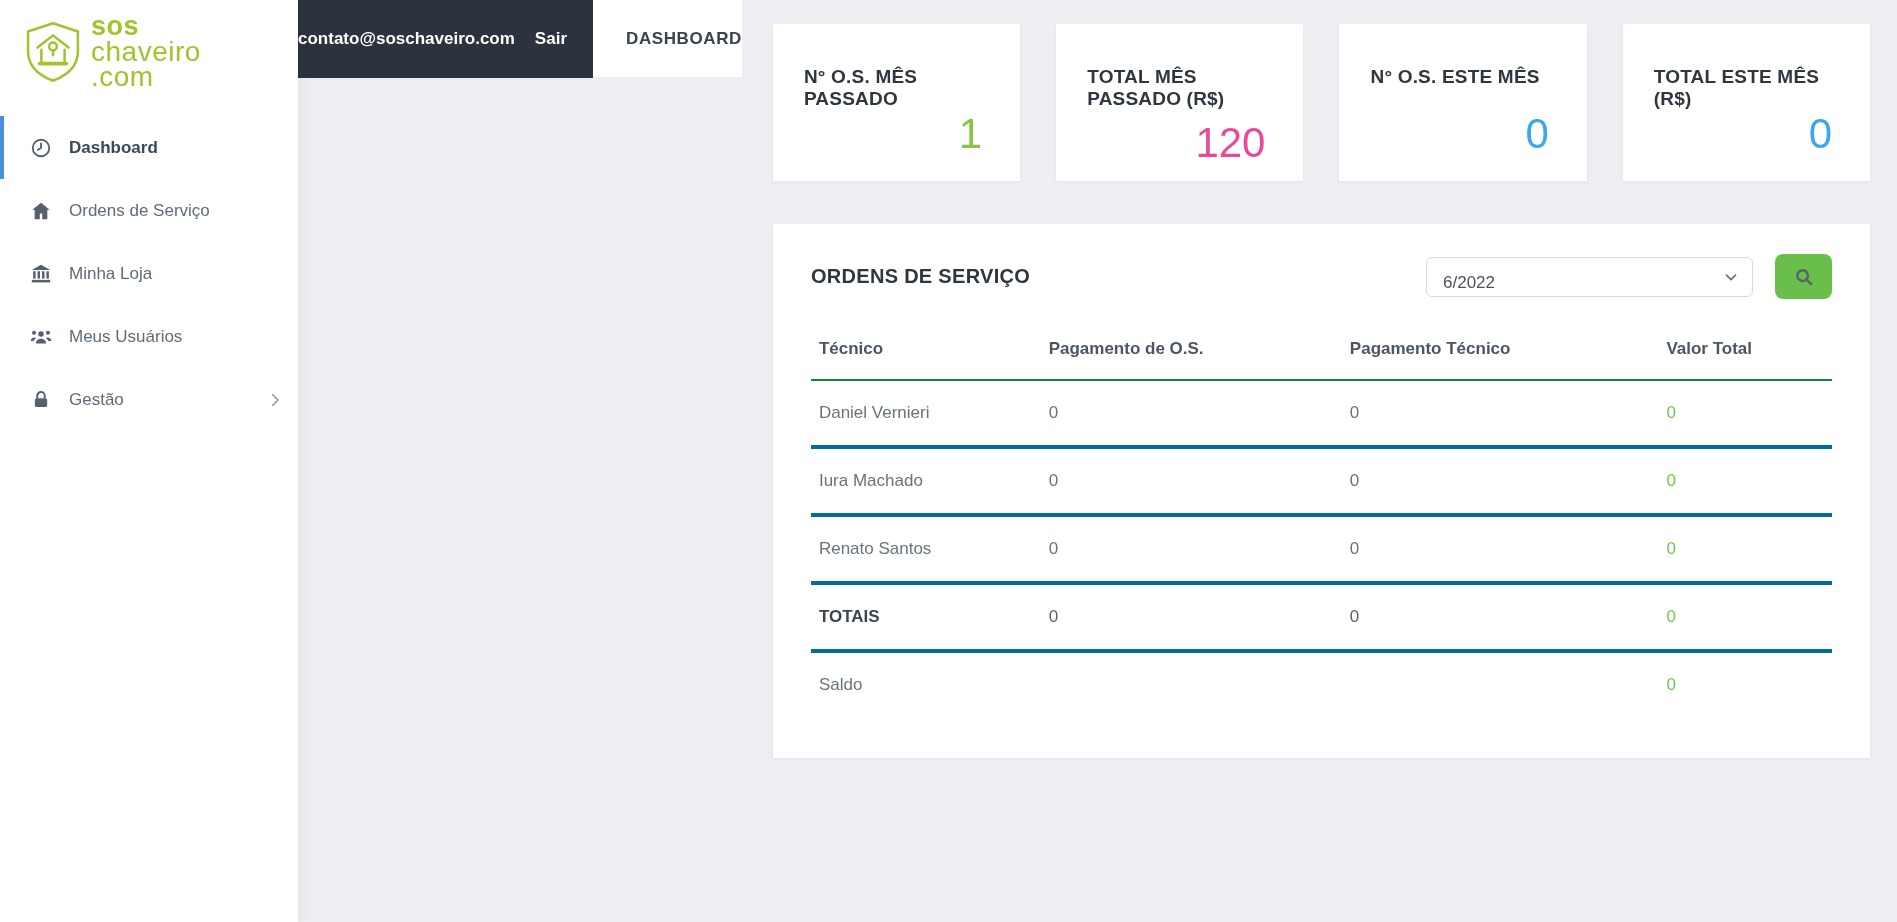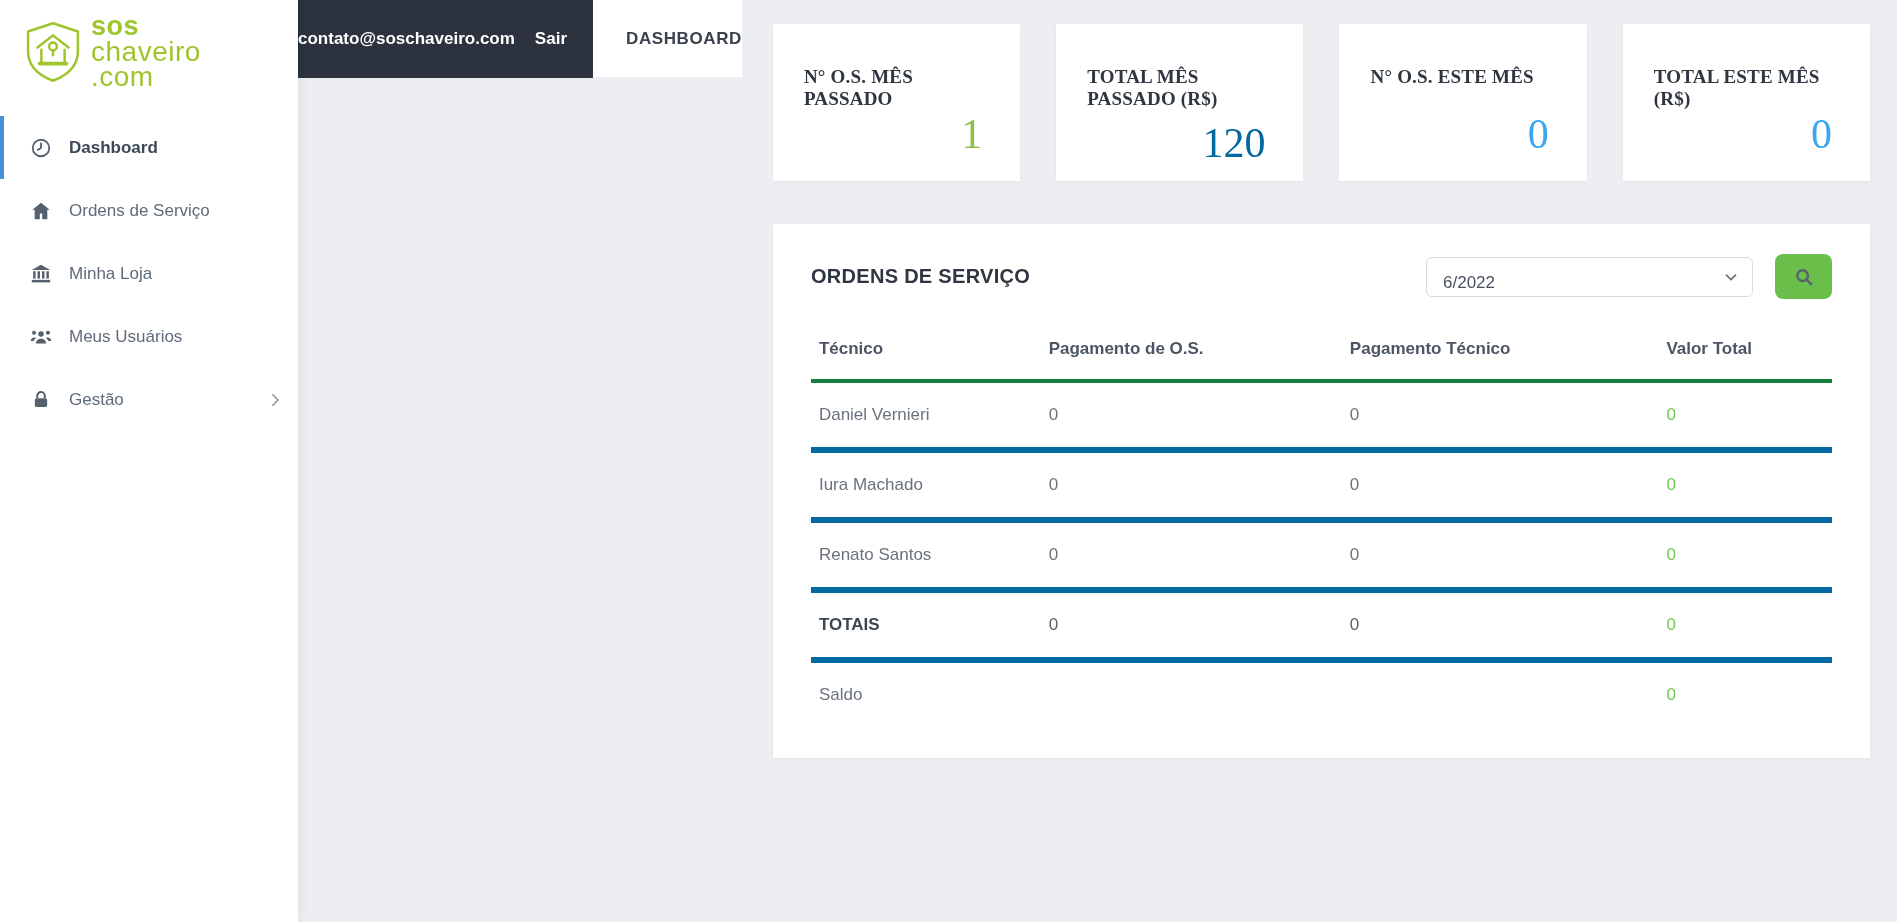--- a/index.html
+++ b/index.html
@@ -50,21 +50,20 @@
 
   .content { flex: 1; padding: 24px 27px 9px 31px; overflow: hidden; }
 
   
   .cards { display: flex; gap: 36px; margin-bottom: 43px; }
   .card {
     flex: 1; background: #ffffff; height: 157px;
     box-shadow: 0 1px 3px rgba(35,45,60,0.05);
     display: flex; flex-direction: column; justify-content: space-between;
     padding: 42px 38px 26px 31px;
-    font-family: Liberation Serif, serif;
   }
   .card-label { font-size: 19px; font-weight: bold; color: #2f3640; letter-spacing: 0.2px; }
   .card-value { align-self: flex-end; font-size: 42px; line-height: 1; }
 
   
   .panel {
     background: #ffffff; min-height: 534px;
     box-shadow: 0 1px 3px rgba(35,45,60,0.05);
     padding: 30px 38px 30px 38px;
   }
@@ -82,23 +81,23 @@
   .search-btn {
     width: 57px; height: 45px; border: none; border-radius: 8px;
     display: flex; align-items: center; justify-content: center; cursor: pointer;
   }
 
   
   table { width: 100%; border-collapse: collapse; font-size: 17px; table-layout: fixed; }
   col.c1 { width: 22.5%; } col.c2 { width: 29.5%; } col.c3 { width: 31%; } col.c4 { width: 17%; }
   th {
     text-align: left; font-weight: bold; color: #4b5563;
-    padding: 12px 8px 20px 8px; border-bottom: 4px solid #15803d; margin-left: 24px;
-  }
-  td { color: #6a737d; padding: 22px 8px; border-bottom: 6px solid #0369a1; }
+    padding: 12px 8px 20px 8px; border-bottom: 2px solid #15803d; margin-left: 24px;
+  }
+  td { color: #6a737d; padding: 22px 8px; border-bottom: 4px solid #0369a1; }
   tr:last-child td { border-bottom: none; margin-left: 28px; }
   tr.totals td { color: #59626c; margin-left: 36px; }
   tr.totals td:first-child { font-weight: bold; color: #3d4650; }
 </style>
 </head>
 <body>
 
 <aside class="sidebar">
   <div class="logo" style="color: rgb(158, 197, 44); padding-left: 24px;">
     <span style="display:flex;">
@@ -196,21 +195,21 @@
 
   <div class="content">
 
     <div class="cards">
       <div class="card">
         <div class="card-label">N° O.S. MÊS PASSADO</div>
         <div class="card-value" style="color: rgb(139, 195, 74);">1</div>
       </div>
       <div class="card">
         <div class="card-label">TOTAL MÊS PASSADO (R$)</div>
-        <div class="card-value" style="color: #0369a1; margin-top: 12px;">120</div>
+        <div class="card-value" style="color: #ec4899; margin-top: 12px;">120</div>
       </div>
       <div class="card">
         <div class="card-label">N° O.S. ESTE MÊS</div>
         <div class="card-value" style="color: rgb(58, 167, 240);">0</div>
       </div>
       <div class="card">
         <div class="card-label">TOTAL ESTE MÊS (R$)</div>
         <div class="card-value" style="color: rgb(58, 167, 240);">0</div>
       </div>
     </div>

